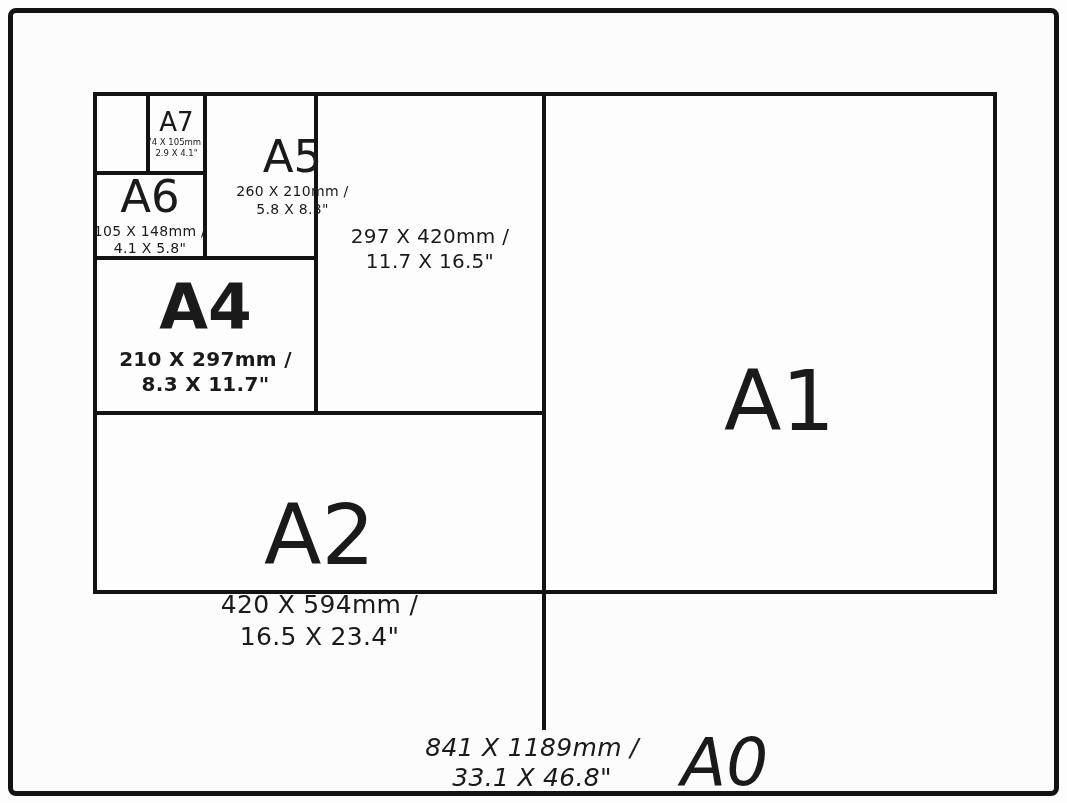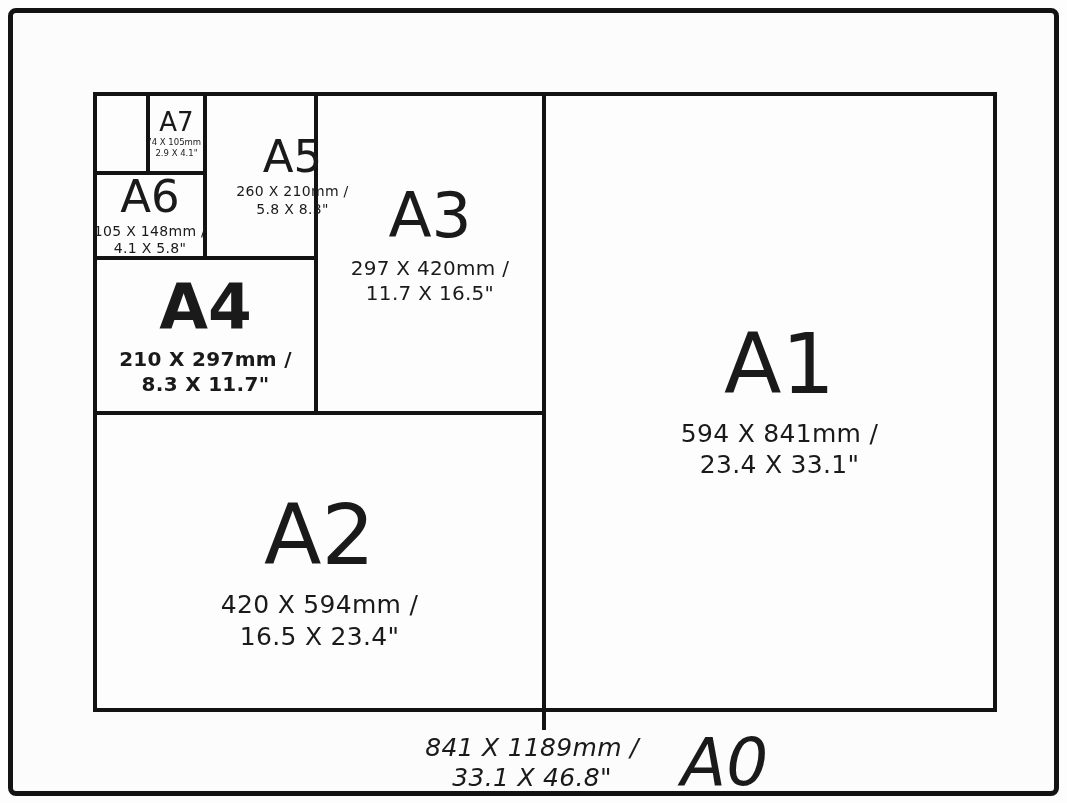--- a/index.html
+++ b/index.html
@@ -19,21 +19,21 @@
     left: 8px; top: 8px;
     width: 1051px; height: 788px;
     box-sizing: border-box;
     border: 5px solid #131313;
     border-radius: 8px;
     background: #fcfcfc;
   }
   .inner-frame {
     position: absolute;
     left: 80px; top: 79px;
-    width: 904px; height: 620px;
+    width: 904px; height: 502px;
     box-sizing: border-box;
     border: 4px solid #131313;
     background: #fdfdfd;
   }
   .divider { position: absolute; background: #131313; }
   .d-a1-left  { left: 445px; top: 0;     width: 4px;   height: 634px; }
   .d-a2-top   { left: 0;     top: 315px; width: 449px; height: 4px; }
   .d-a3-left  { left: 217px; top: 0;     width: 4px;   height: 319px; }
   .d-a4-top   { left: 0;     top: 160px; width: 221px; height: 4px; }
   .d-a5-left  { left: 106px; top: 0;     width: 4px;   height: 164px; }
@@ -131,41 +131,36 @@
 
       <div class="cell cell-a4">
         <div class="big">A4</div>
         <div class="dims">
           <span>210 X 297mm /</span><br>
           <span>8.3 X 11.7"</span>
         </div>
       </div>
 
       <div class="cell cell-a3">
-        <div class="big">A3</div>
         <div class="dims">
           <span>297 X 420mm /</span><br>
           <span>11.7 X 16.5"</span>
         </div>
       </div>
 
       <div class="cell cell-a2">
         <div class="big">A2</div>
         <div class="dims">
           <span>420 X 594mm /</span><br>
           <span>16.5 X 23.4"</span>
         </div>
       </div>
 
       <div class="cell cell-a1">
         <div class="big">A1</div>
-        <div class="dims">
-          <span>594 X 841mm /</span><br>
-          <span>23.4 X 33.1"</span>
-        </div>
       </div>
     </div>
 
     <div class="a0-caption" style="left: 394px; top: 714px;">
       <div class="a0-dims">
         <span>841 X 1189mm /</span><br>
         <span>33.1 X 46.8"</span>
       </div>
       <div class="a0-big">A0</div>
     </div>

